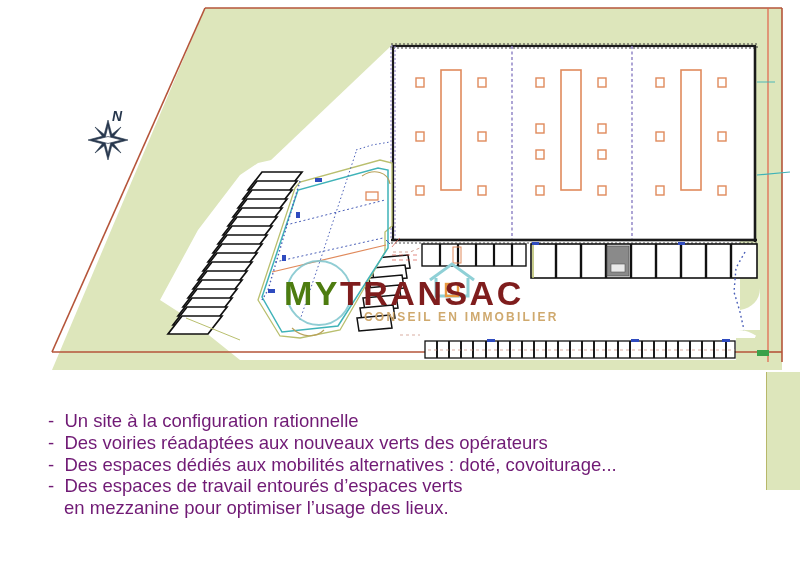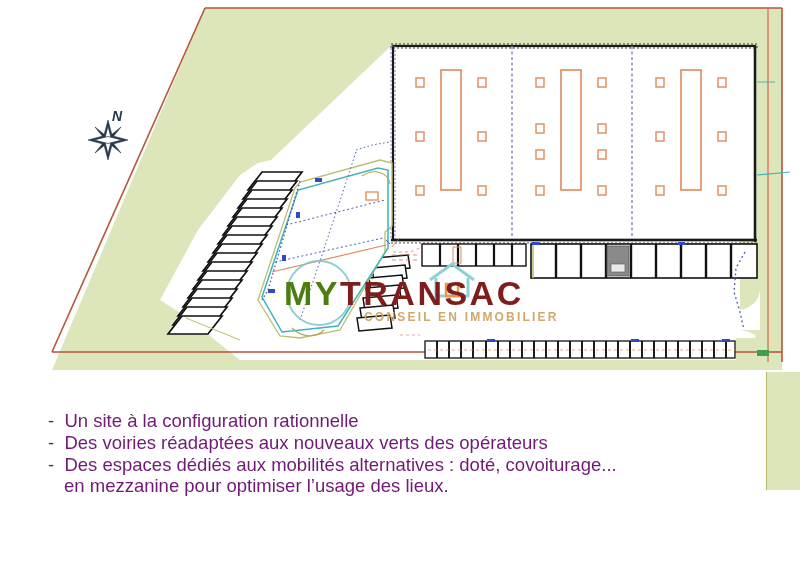--- a/index.html
+++ b/index.html
@@ -385,16 +385,17 @@
       <div class="wm-sub">CONSEIL EN IMMOBILIER</div>
     </div>
   </div>
 
   <div class="right-strip"></div>
 
   <div class="bullets">
     <div class="bullet-line">-  Un site à la configuration rationnelle</div>
     <div class="bullet-line">-  Des voiries réadaptées aux nouveaux verts des opérateurs</div>
     <div class="bullet-line">-  Des espaces dédiés aux mobilités alternatives : doté, covoiturage...</div>
+    <div class="bullet-line">-  Des espaces de travail entourés d’espaces verts</div>
     <div class="bullet-line cont">en mezzanine pour optimiser l’usage des lieux.</div>
   </div>
 
 </div>
 
 </body></html>

